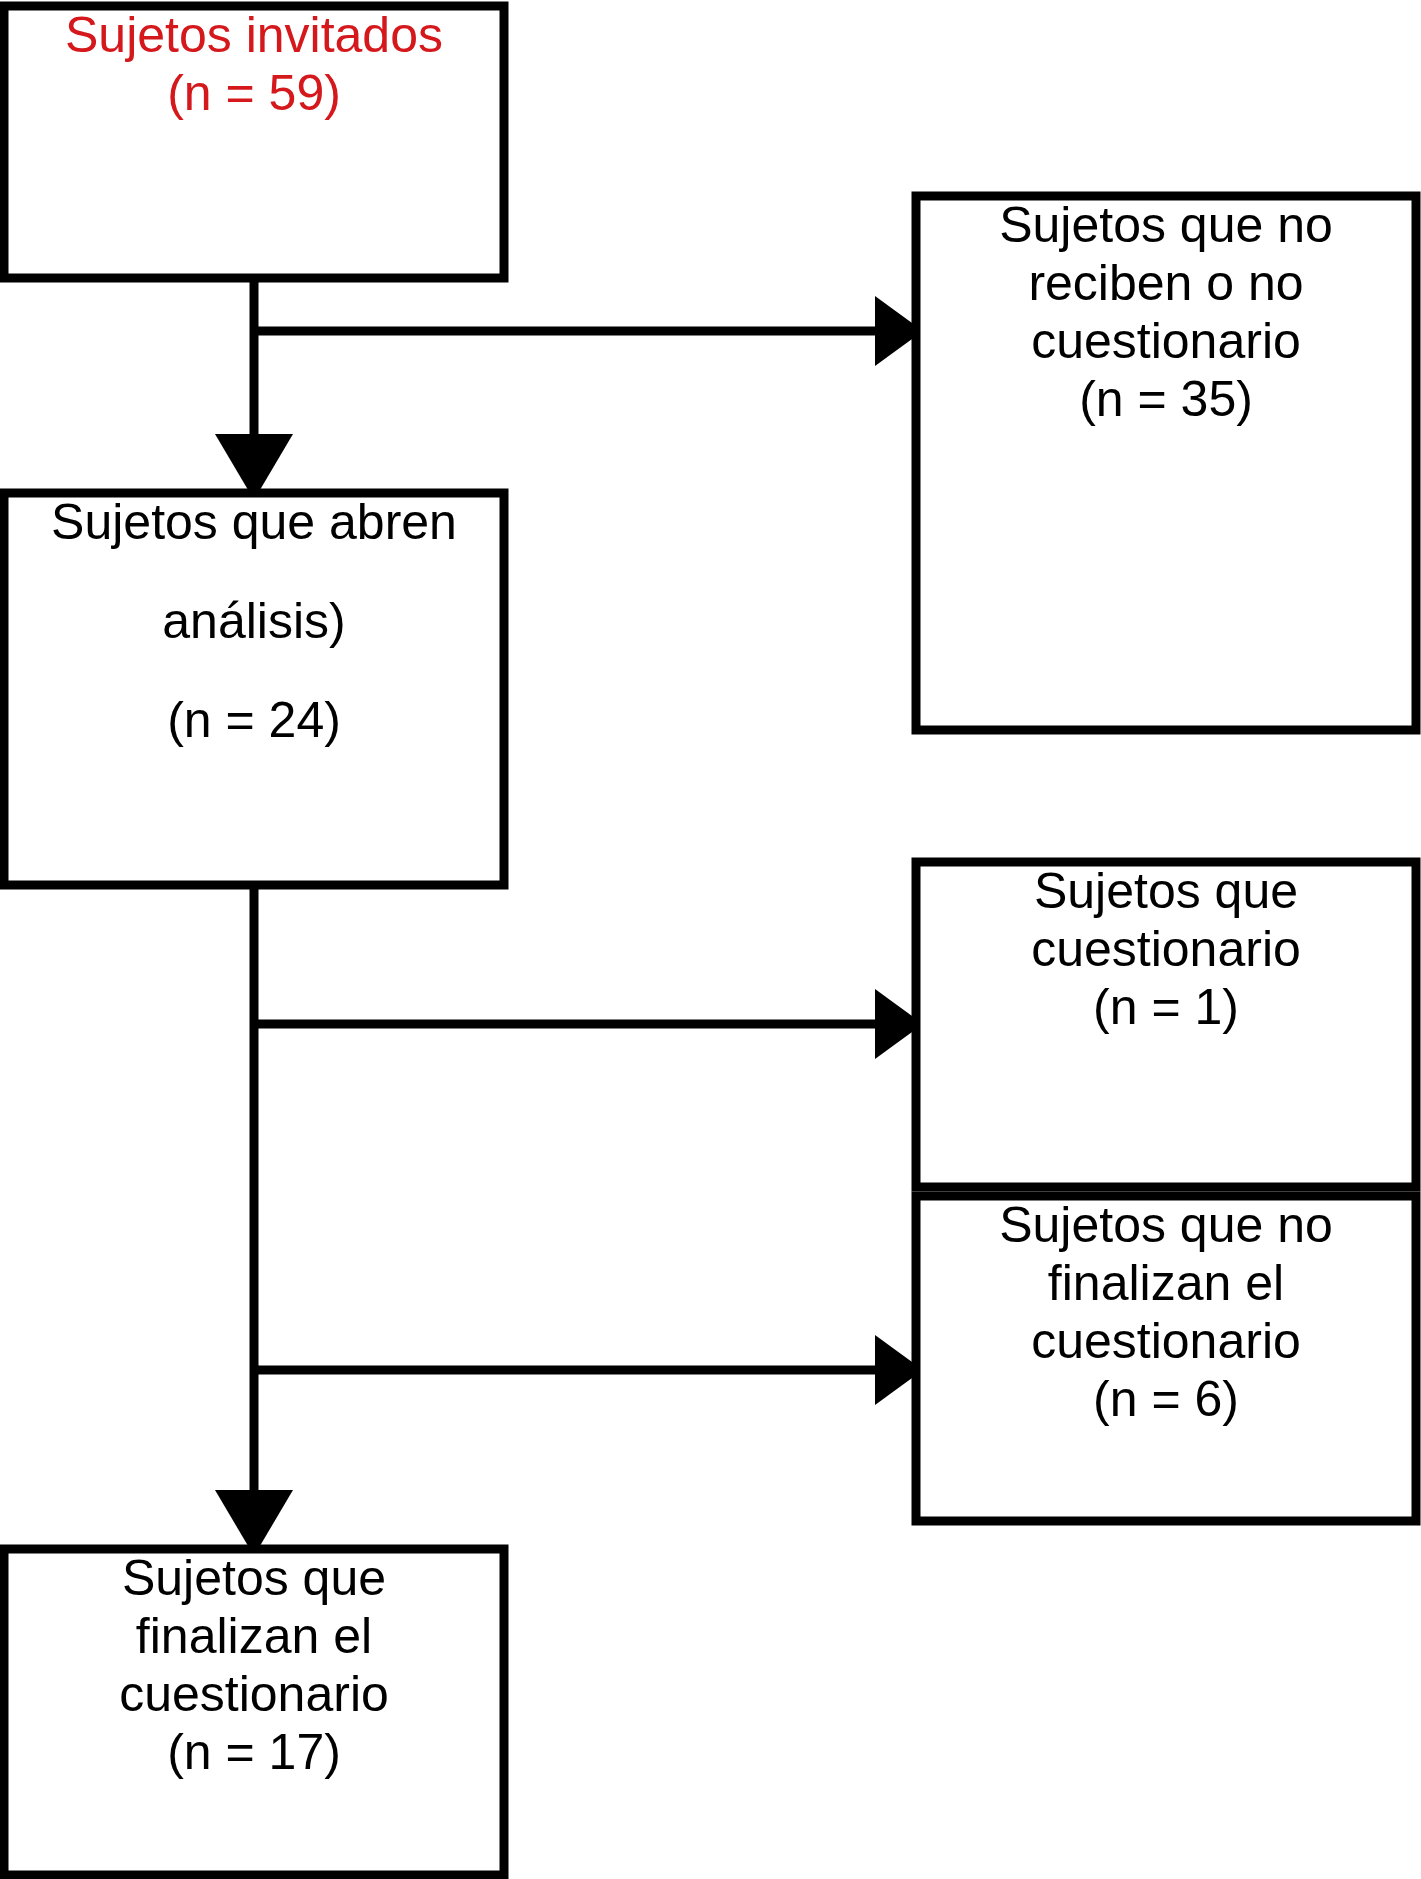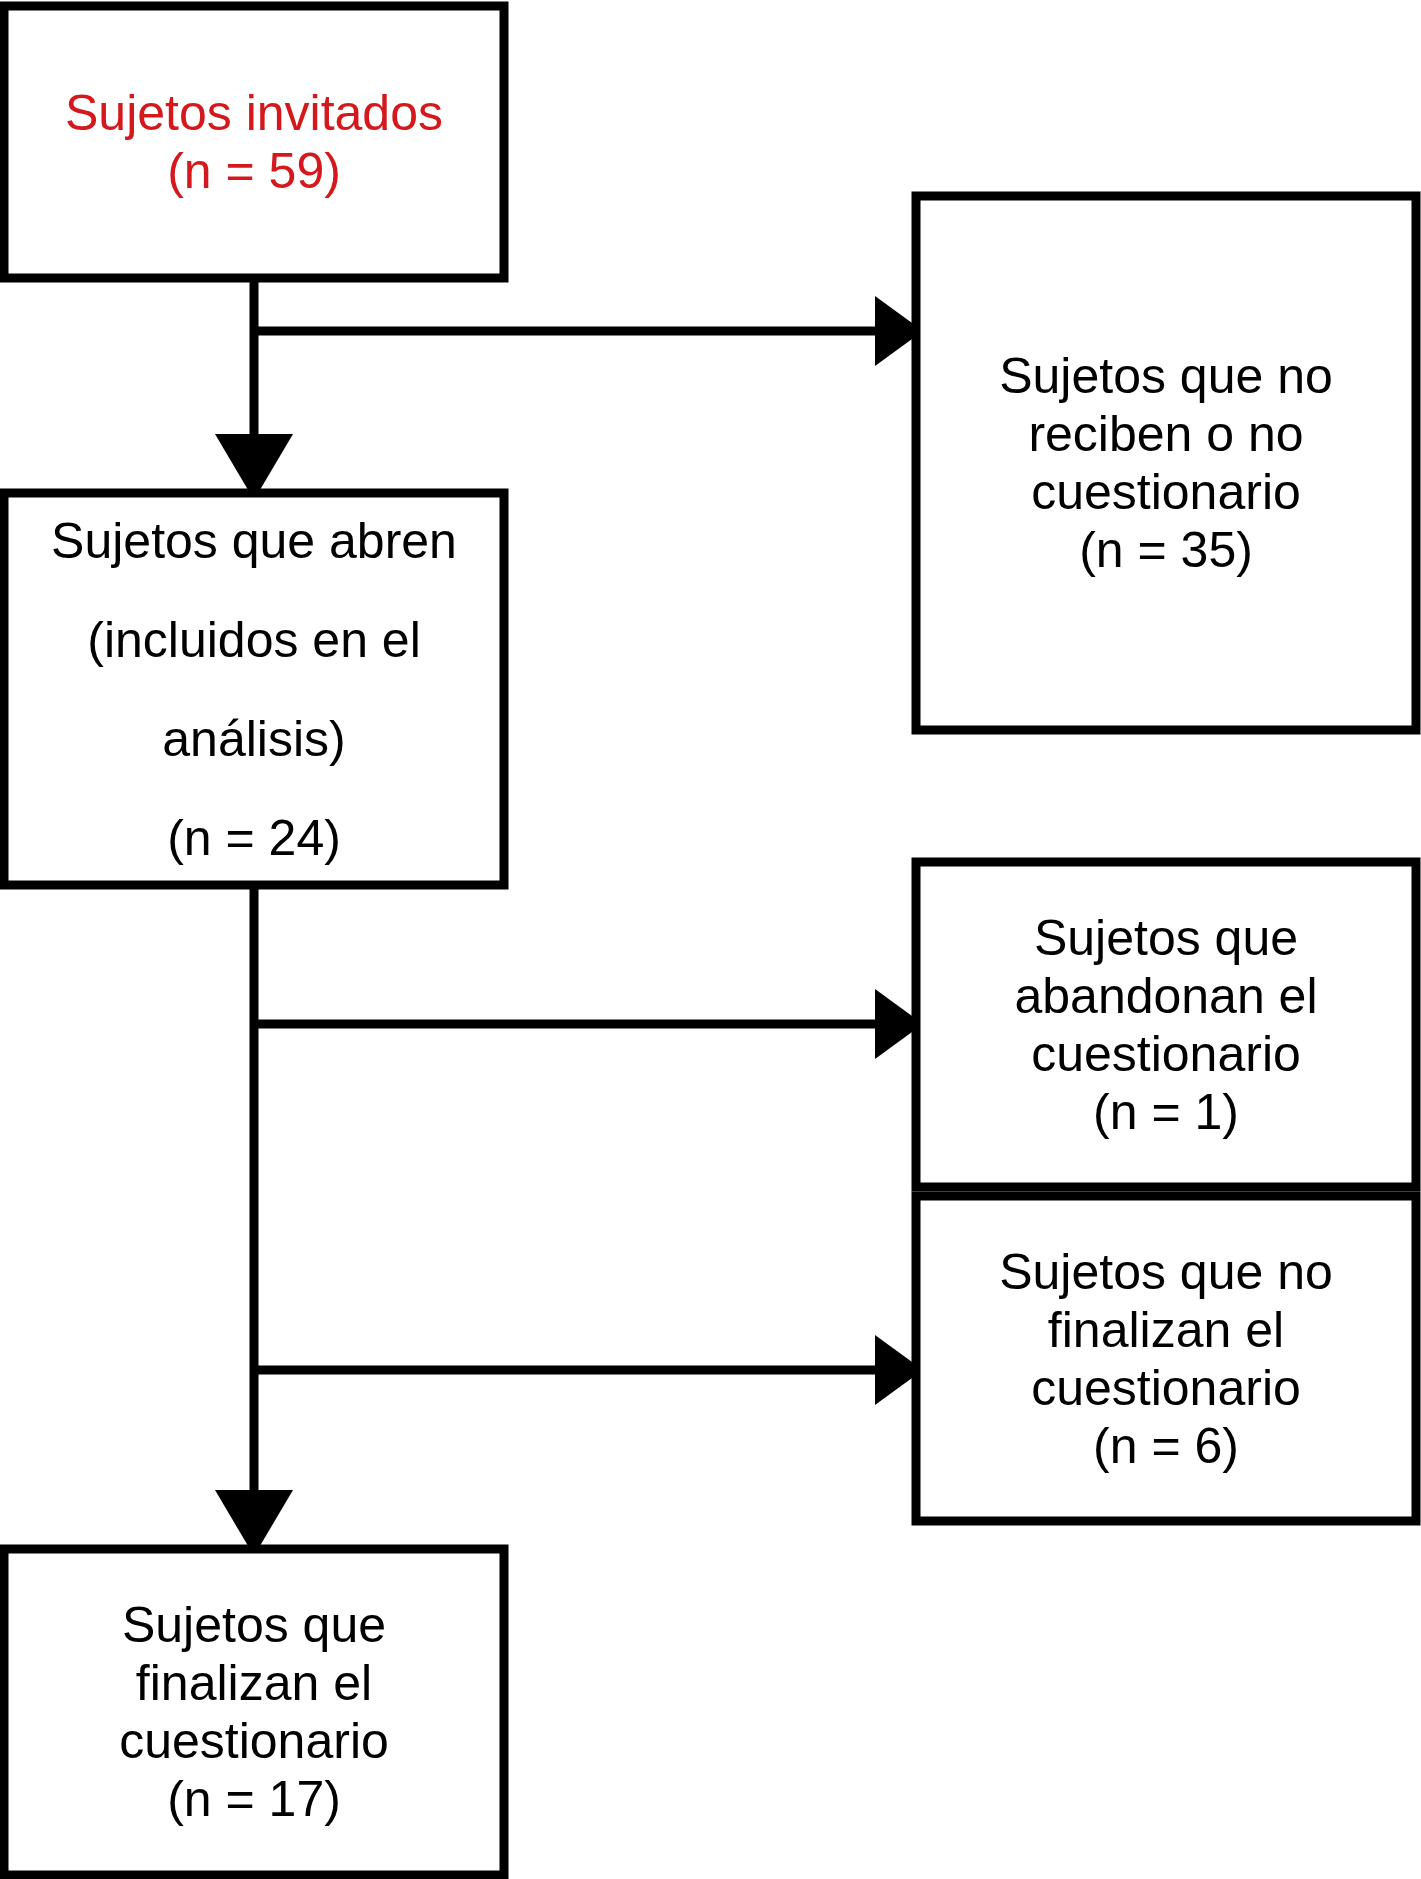--- a/index.html
+++ b/index.html
@@ -41,21 +41,21 @@
   }
   .arrow-head {
     fill: #000000;
     stroke: none;
   }
   .node-label {
     position: absolute;
     display: flex;
     flex-direction: column;
     align-items: center;
-    justify-content: center;
+    justify-content: flex-start;
     text-align: center;
     font-family: "Liberation Sans", sans-serif;
     font-size: 50px;
     line-height: 1.16;
     color: #000000;
     box-sizing: border-box;
     padding: 0 14px;
     white-space: pre-line;
     pointer-events: none;
   }
@@ -103,28 +103,26 @@
 
   <div class="node-label" style="left:916px; top:196px; width:500px; height:534px;">
     <span class="lbl-line">Sujetos que no</span>
     <span class="lbl-line">reciben o no</span>
     <span class="lbl-line">cuestionario</span>
     <span class="lbl-line">(n = 35)</span>
   </div>
 
   <div class="node-label" style="left:4px; top:493px; width:500px; height:392px;gap:41px;">
     <span class="lbl-line">Sujetos que abren</span>
-    <span class="lbl-line">(incluidos en el</span>
     <span class="lbl-line">análisis)</span>
     <span class="lbl-line">(n = 24)</span>
   </div>
 
   <div class="node-label" style="left:916px; top:862px; width:500px; height:325px;">
     <span class="lbl-line">Sujetos que</span>
-    <span class="lbl-line">abandonan el</span>
     <span class="lbl-line">cuestionario</span>
     <span class="lbl-line">(n = 1)</span>
   </div>
 
   <div class="node-label" style="left:916px; top:1196px; width:500px; height:325px;">
     <span class="lbl-line">Sujetos que no</span>
     <span class="lbl-line">finalizan el</span>
     <span class="lbl-line">cuestionario</span>
     <span class="lbl-line">(n = 6)</span>
   </div>

